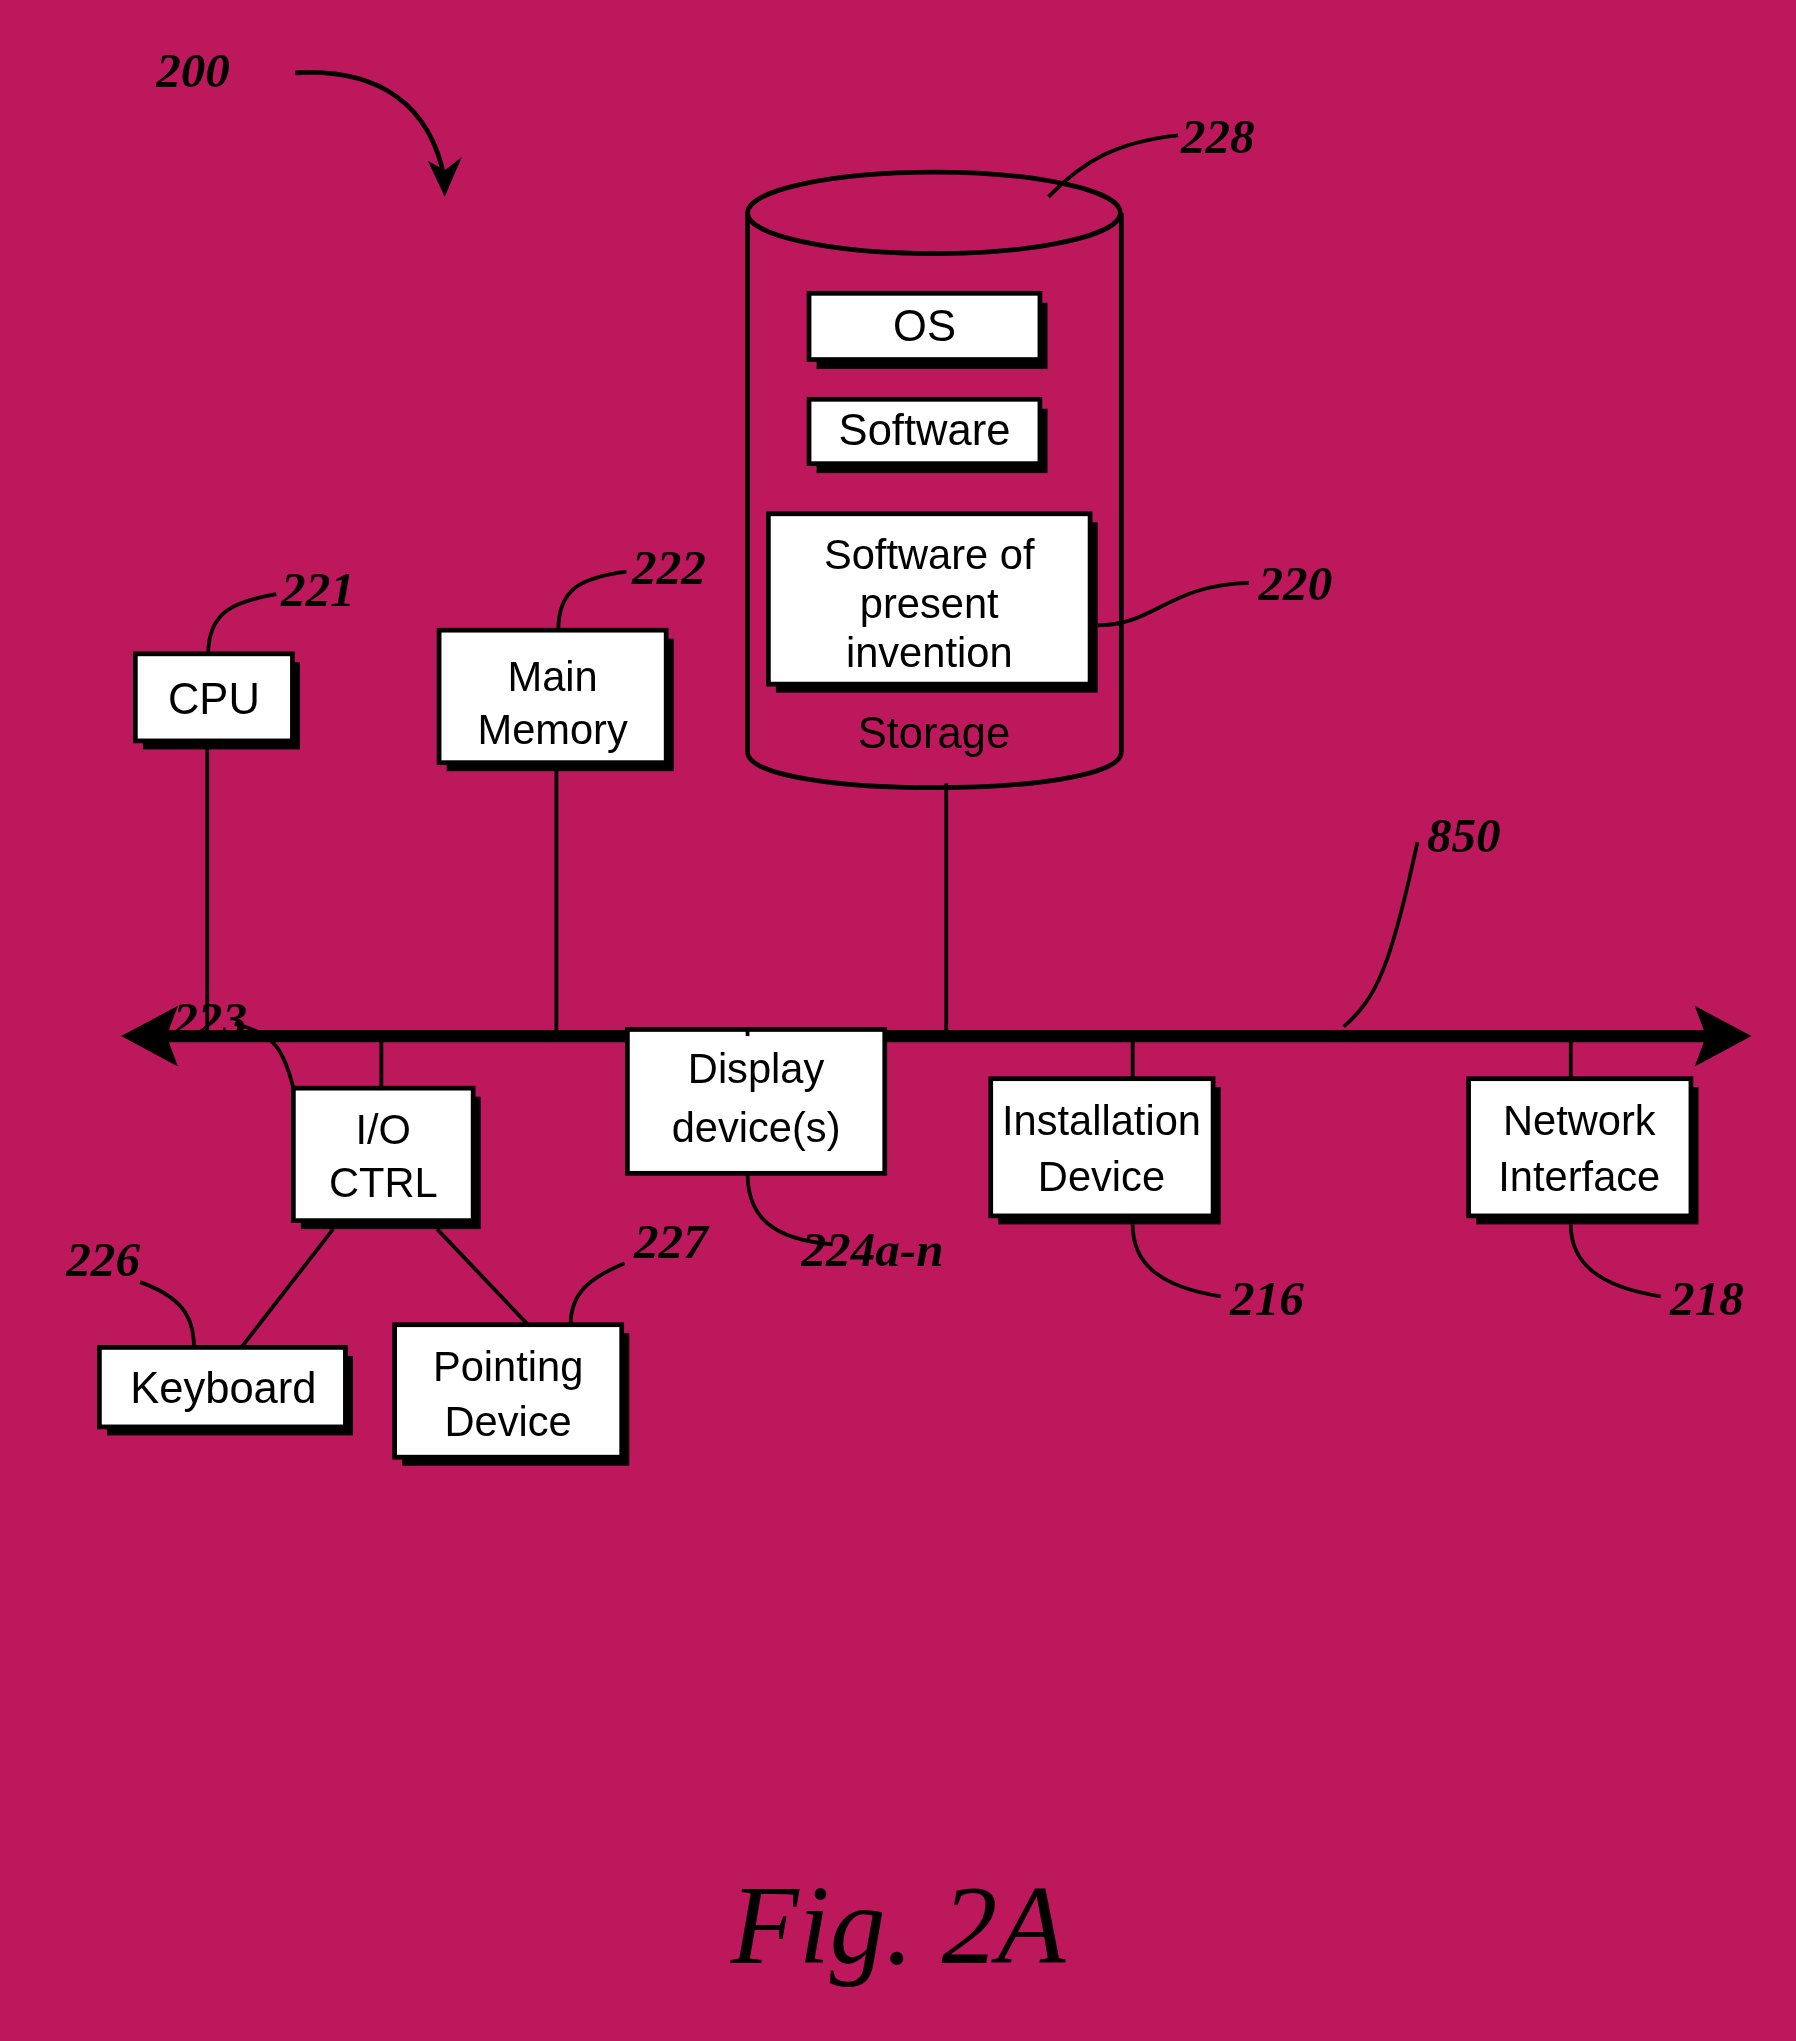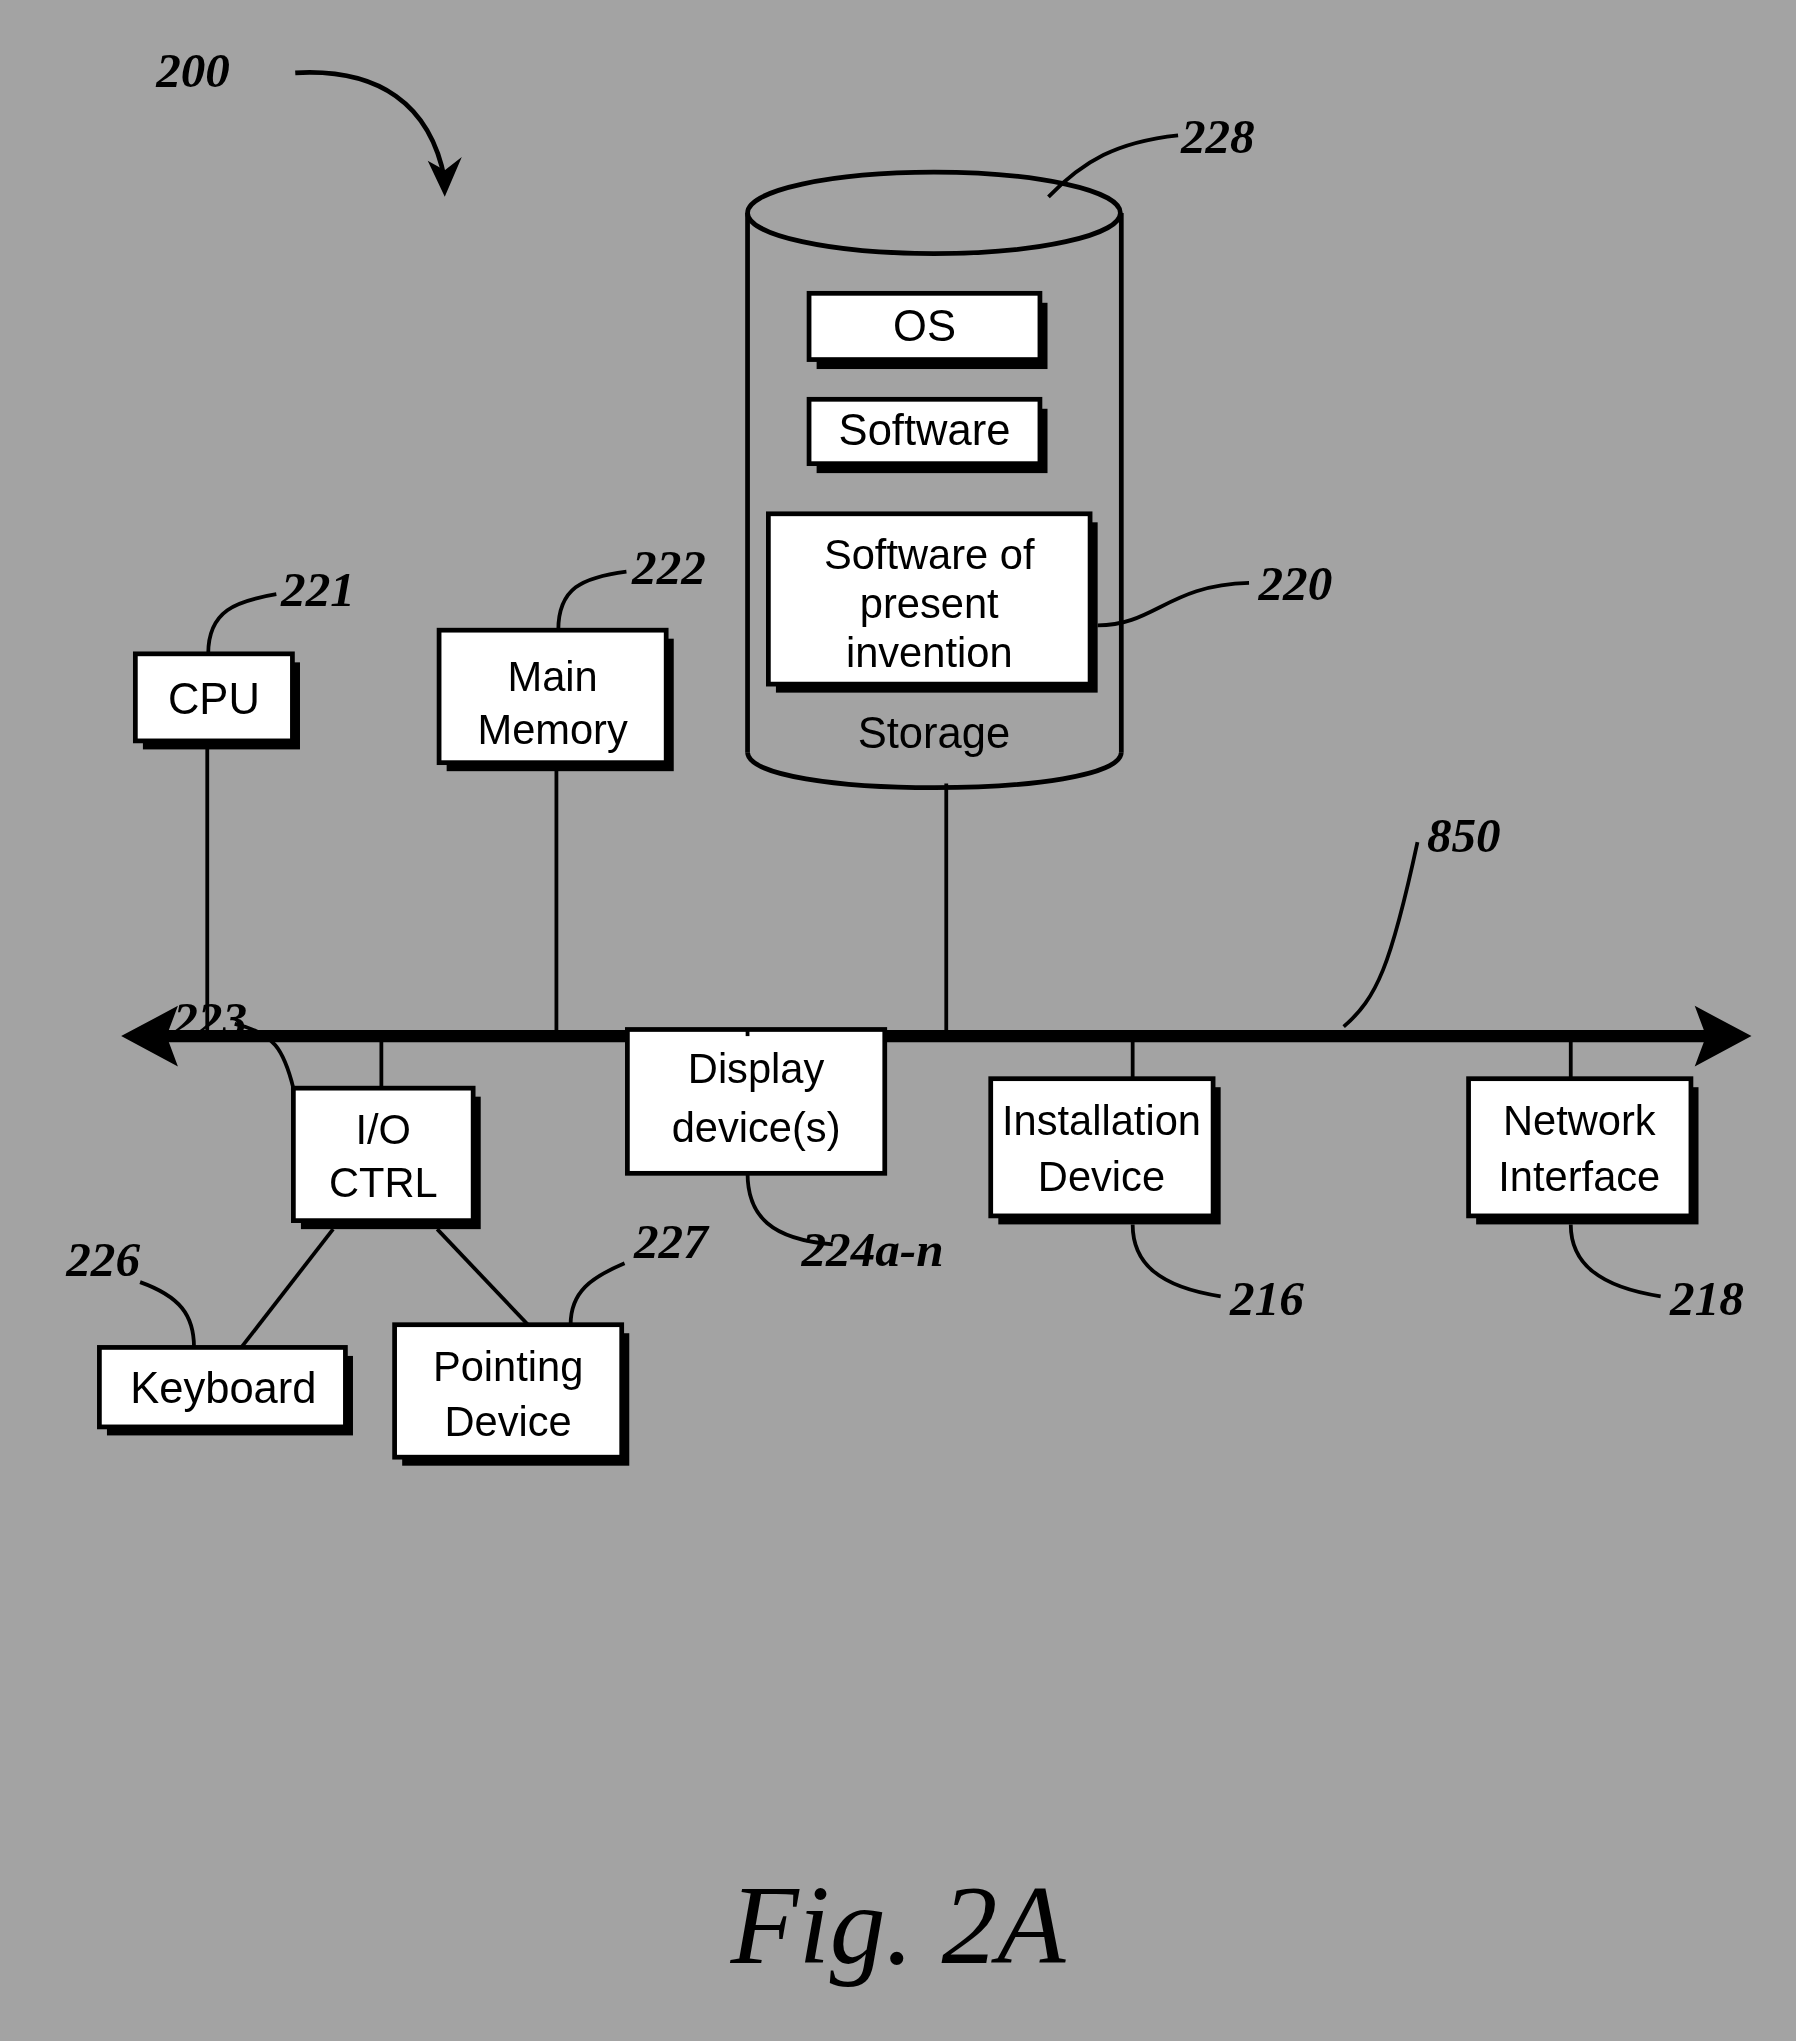--- a/index.html
+++ b/index.html
@@ -4,21 +4,21 @@
 <style>
   html, body {
     margin: 0;
     padding: 0;
     background: #ffffff;
   }
   #page {
     position: relative;
     width: 1796px;
     height: 2041px;
-    background: #a3a3a3;
+    background: #be185d;
     overflow: hidden;
     font-family: "Liberation Sans", sans-serif;
   }
   svg.diagram {
     position: absolute;
     top: 0;
     left: 0;
     width: 1796px;
     height: 2041px;
   }

